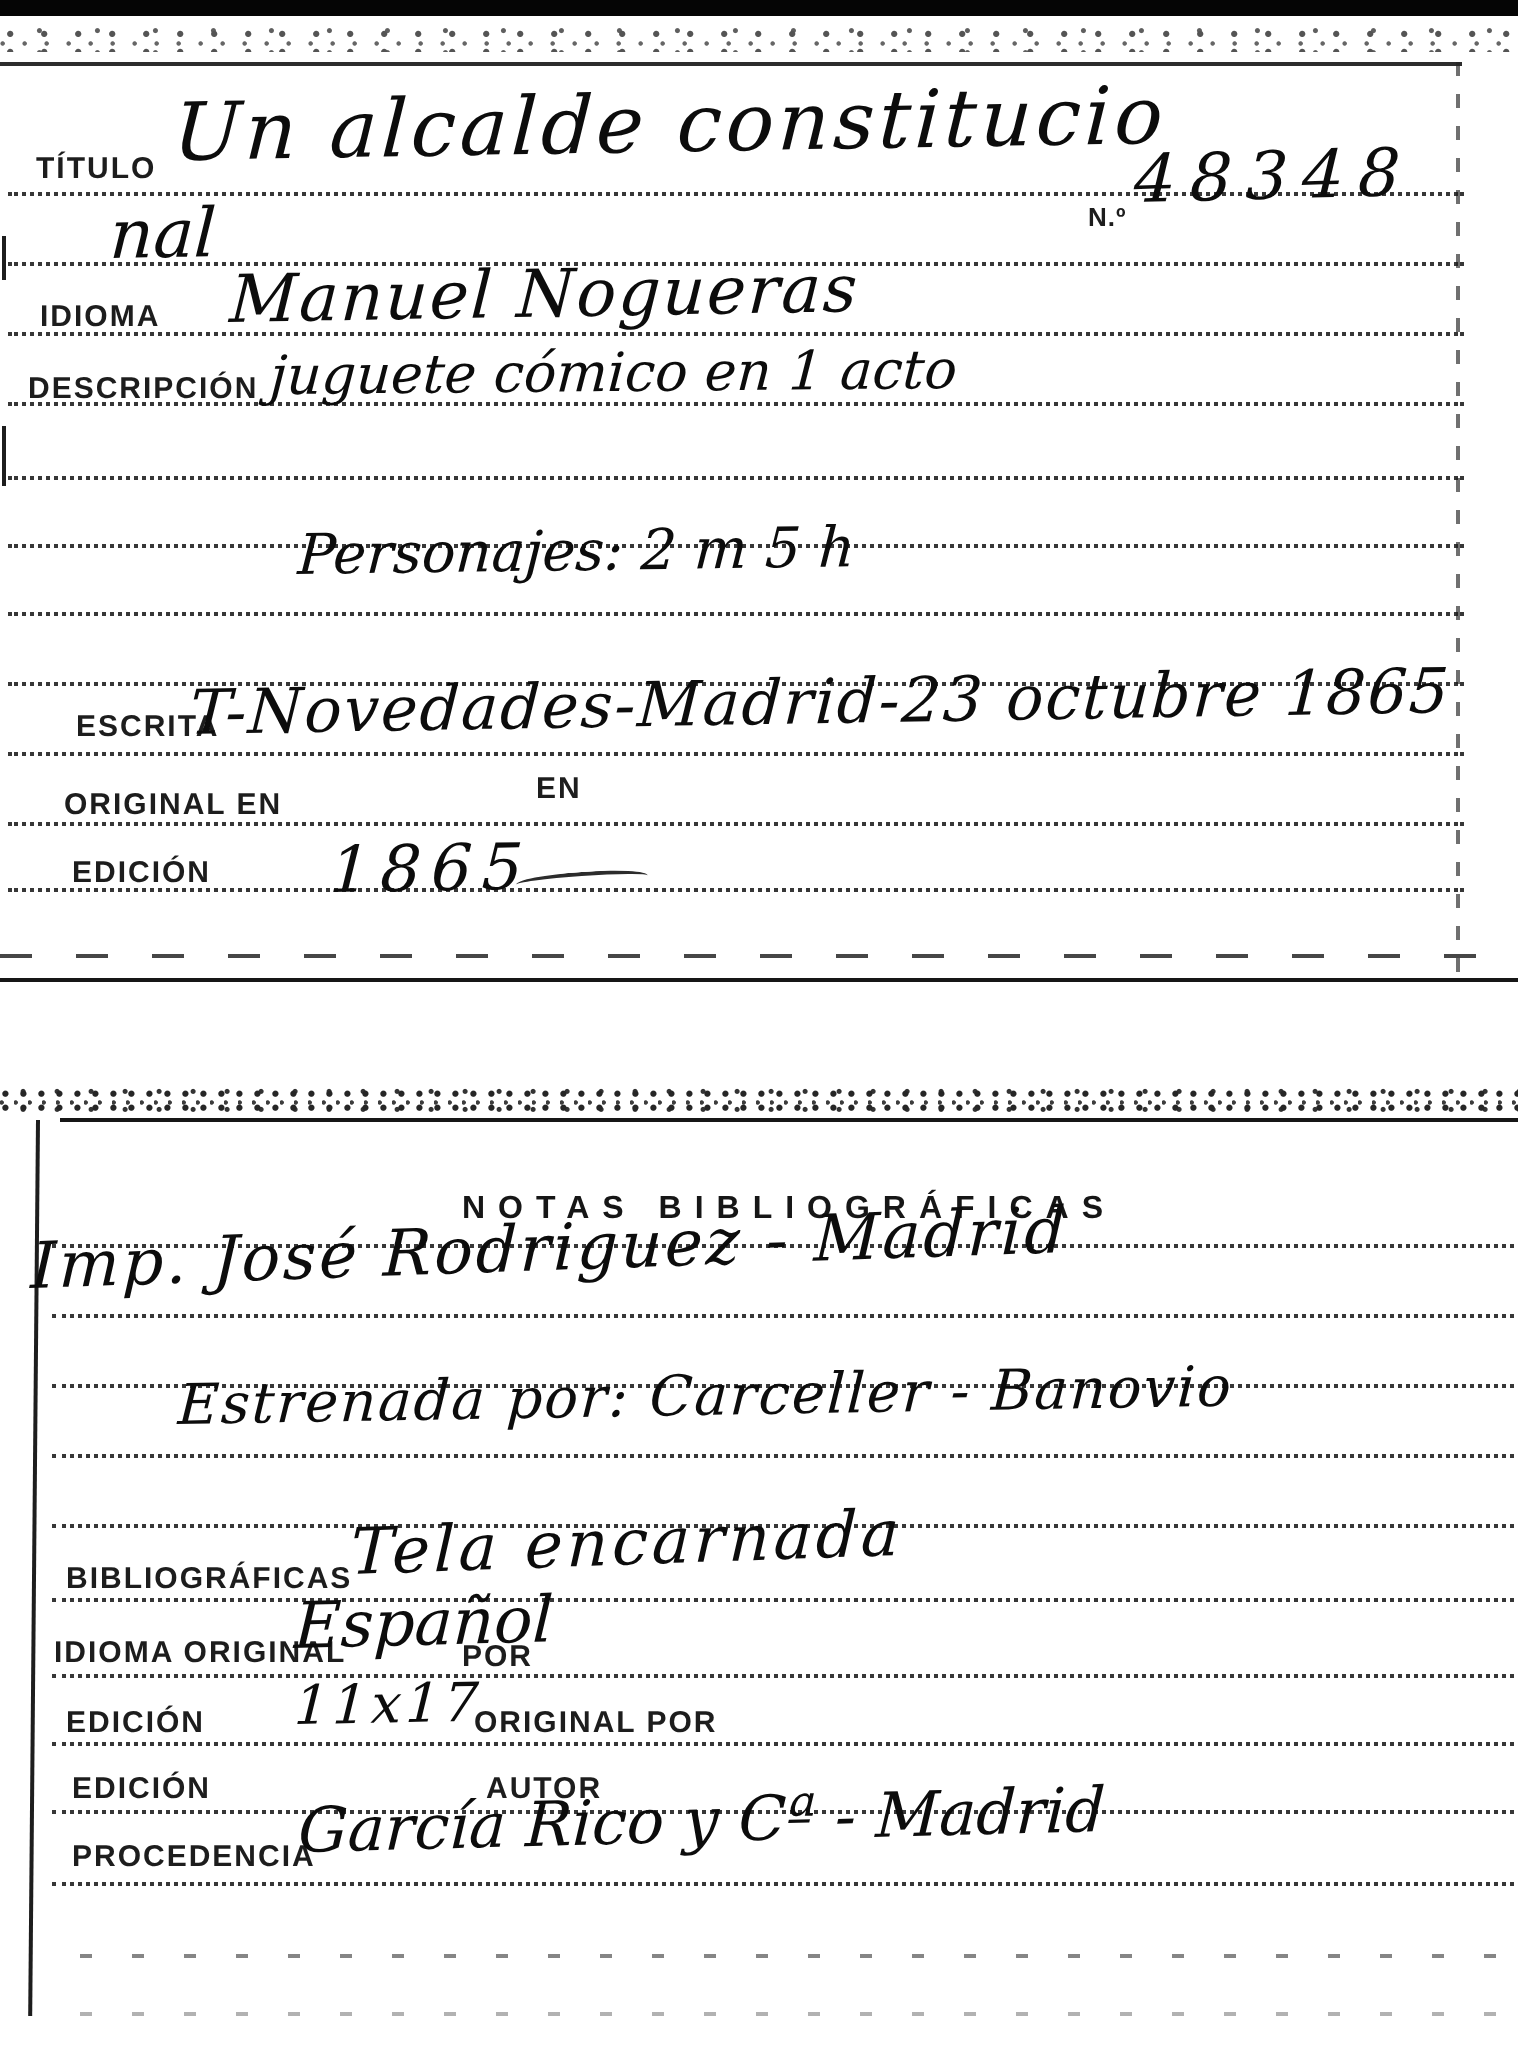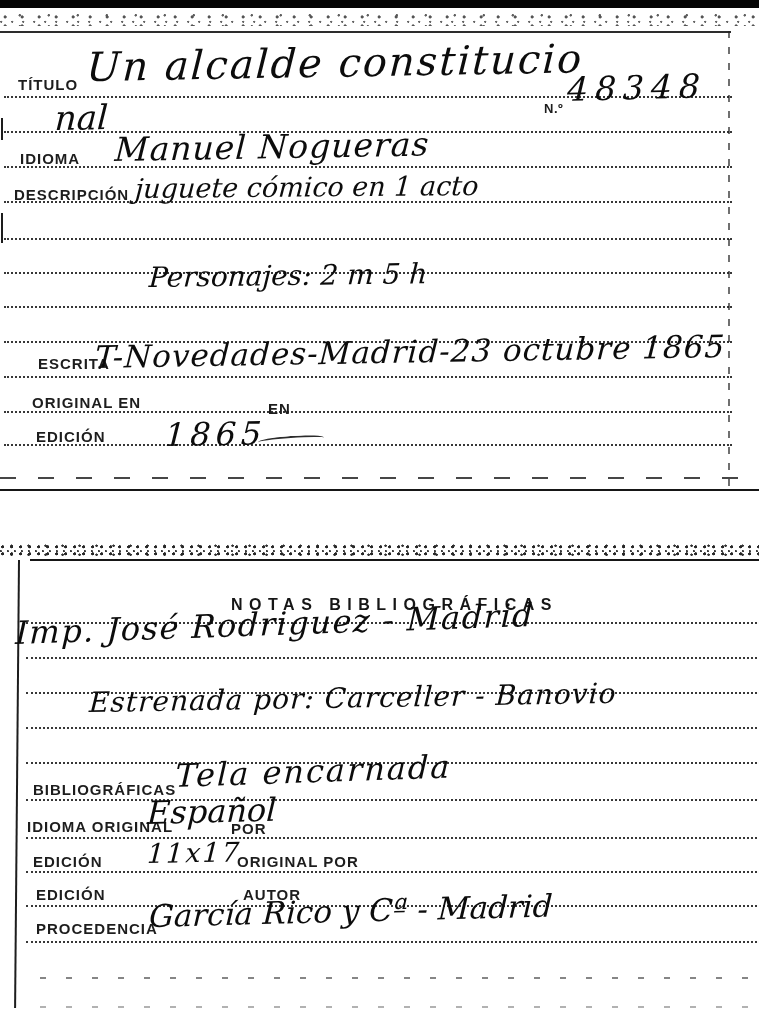--- a/index.html
+++ b/index.html
@@ -77,21 +77,21 @@
       <div class="dotline" style="left: 26px; top: 871px; width: 731px;"></div>
       <div class="dotline" style="left: 26px; top: 905px; width: 731px;"></div>
       <div class="dotline" style="left: 26px; top: 941px; width: 731px;"></div>
     </div>
 
   <div class="label" style="left:18px;top:76px">TÍTULO</div>
   <div class="label" style="left:20px;top:150px">IDIOMA</div>
   <div class="label" style="left:14px;top:186px">DESCRIPCIÓN</div>
   <div class="label" style="left:38px;top:355px">ESCRITA</div>
   <div class="label" style="left:32px;top:394px">ORIGINAL EN</div>
-  <div class="label" style="left:268px;top:400px">EN</div>
+  <div class="label" style="left:268px;top:386px">EN</div>
   <div class="label" style="left:36px;top:428px">EDICIÓN</div>
   <div class="label small" style="left:544px;top:101px">N.º</div>
 
   <div class="hw" style="left:88px;top:44px;font-size:40px;letter-spacing:2px;--r:-1deg">Un alcalde constitucio</div>
   <div class="hw" style="left:568px;top:70px;font-size:33px;letter-spacing:7px;--r:-1.5deg">48348</div>
   <div class="hw" style="left:56px;top:98px;font-size:34px;--r:-1deg">nal</div>
   <div class="hw" style="left:116px;top:130px;font-size:33px;letter-spacing:1px;--r:-1deg">Manuel Nogueras</div>
   <div class="hw" style="left:136px;top:173px;font-size:27px;--r:-.5deg">juguete cómico en 1 acto</div>
   <div class="hw" style="left:150px;top:261px;font-size:28px;--r:-.8deg">Personajes: 2 m 5 h</div>
   <div class="hw" style="left:96px;top:339px;font-size:31px;letter-spacing:1px;--r:-1deg">T-Novedades-Madrid-23 octubre 1865</div>

